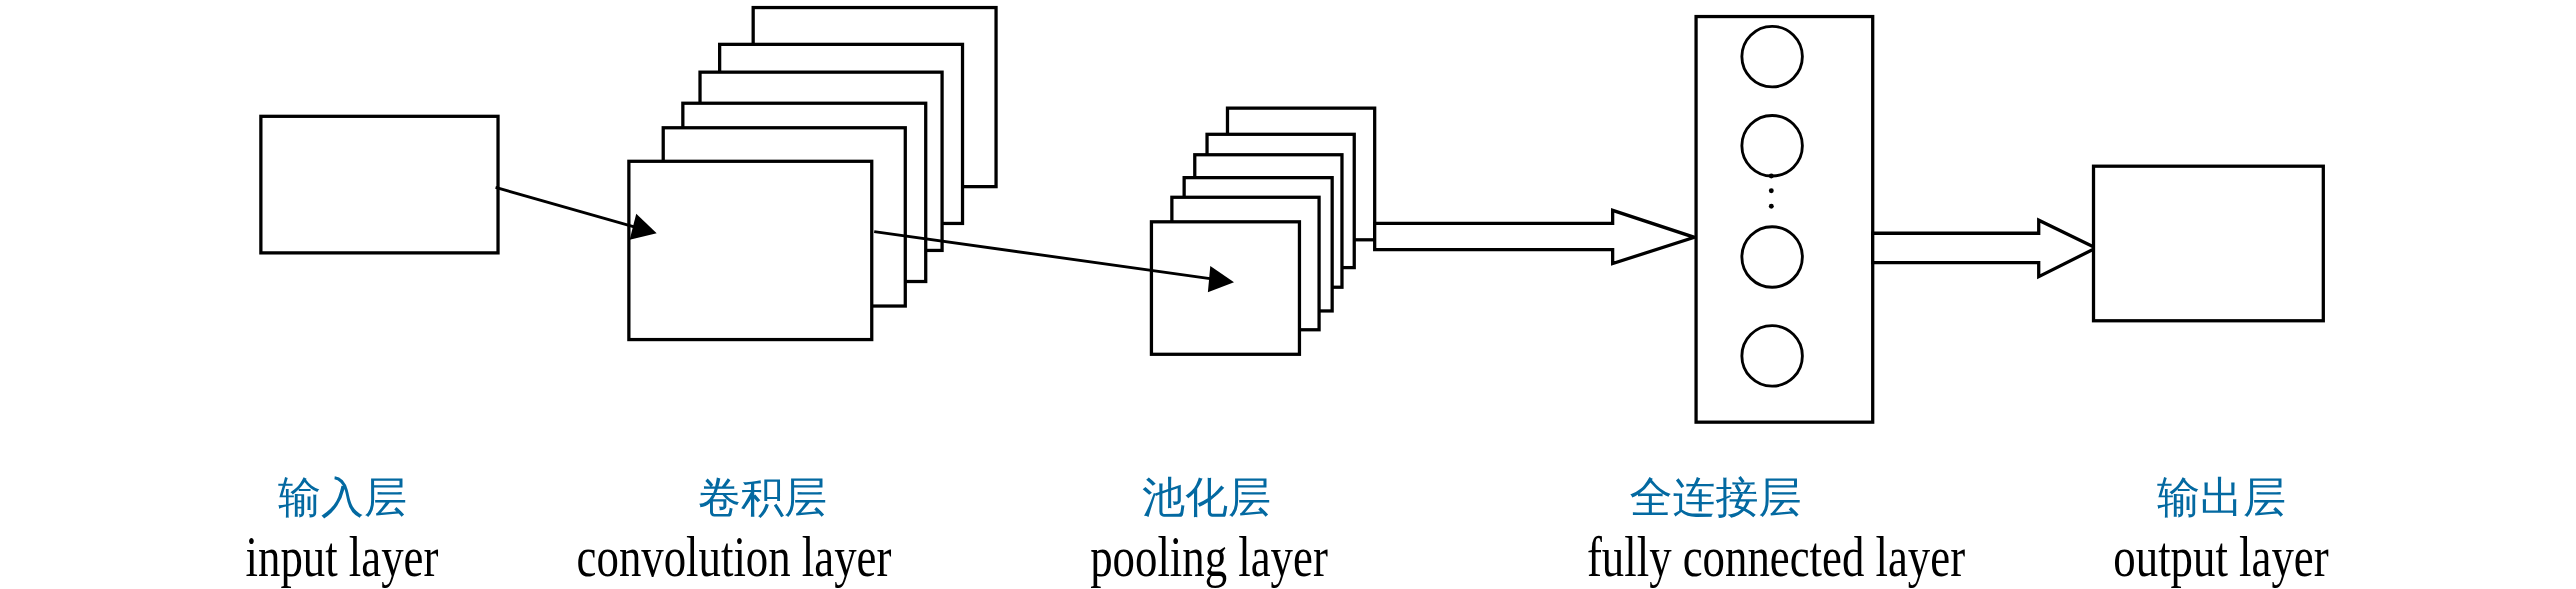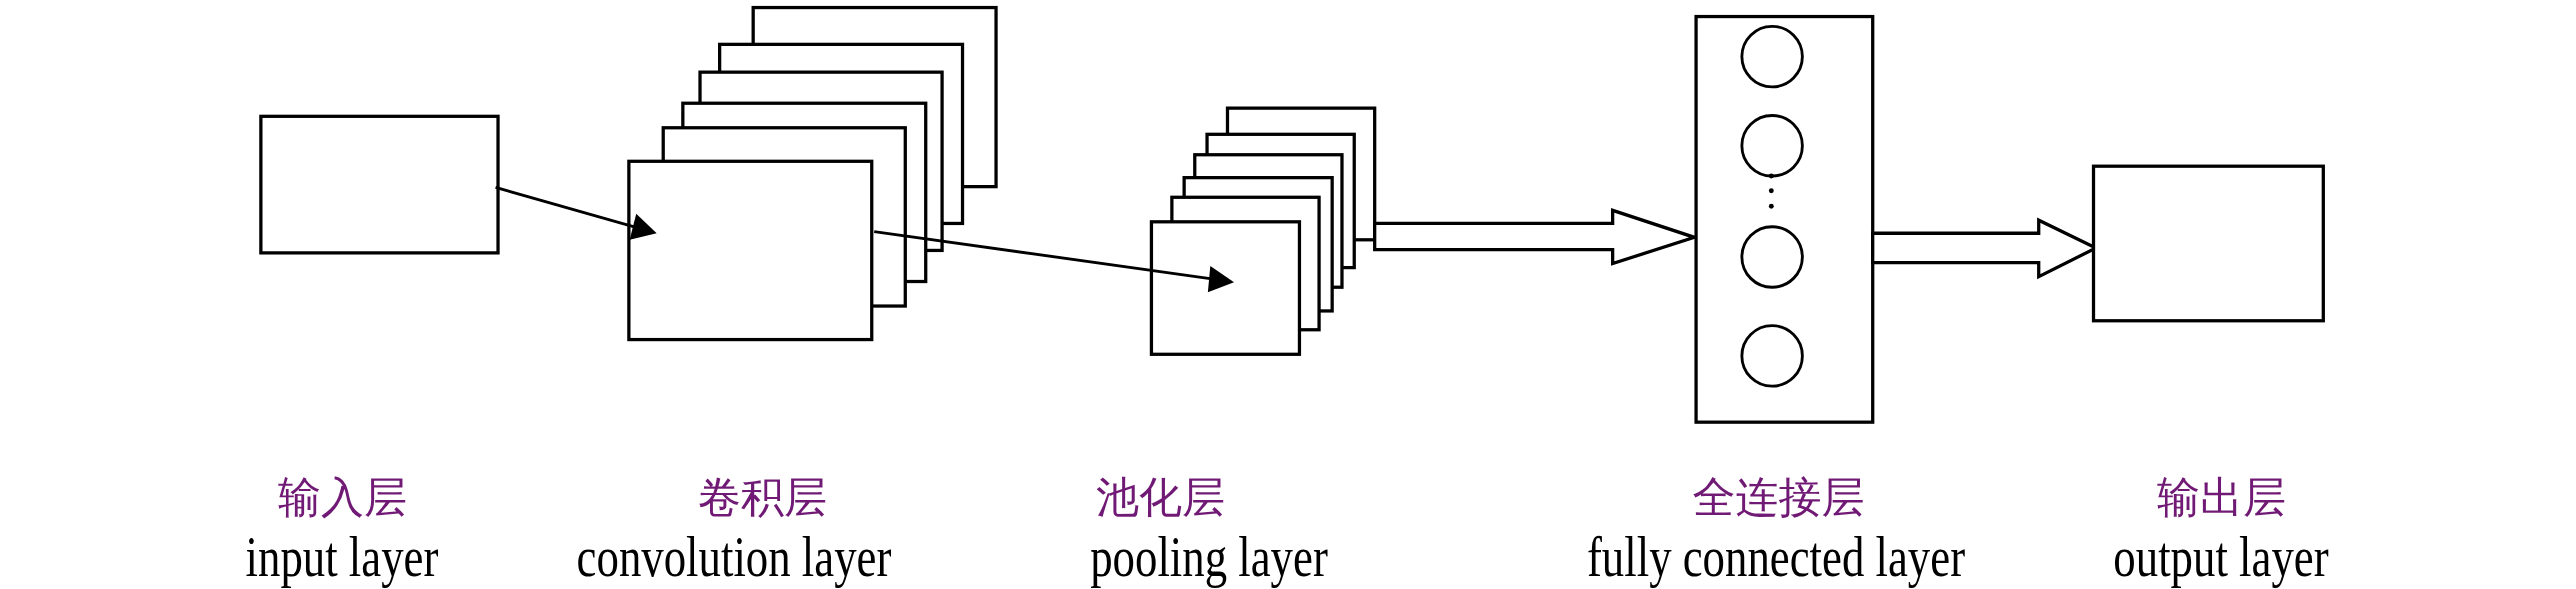--- a/index.html
+++ b/index.html
@@ -7,21 +7,21 @@
   #diagram { position: absolute; left: 0; top: 0; width: 2576px; height: 590px; }
   .box { fill: #ffffff; stroke: #000000; stroke-width: 4; }
   .node { fill: #ffffff; stroke: #000000; stroke-width: 3.5; }
   .dot { fill: #000000; }
   .line { stroke: #000000; stroke-width: 3.5; fill: none; }
   .head { fill: #000000; stroke: none; }
   .block-arrow { fill: #ffffff; stroke: #000000; stroke-width: 4; stroke-linejoin: miter; }
   .label-cn {
     position: absolute; top: 473px; width: 409px; margin-left: -204px;
     text-align: center; font-family: "DejaVu Serif", serif; font-size: 43px;
-    line-height: 49px; color: #701a75; white-space: nowrap;
+    line-height: 49px; color: #0369a1; white-space: nowrap;
   }
   .label-en {
     position: absolute; top: 526px; width: 572px; margin-left: -286px;
     text-align: center; font-family: "Liberation Serif", serif; font-size: 56px;
     line-height: 62px; color: #000000; white-space: nowrap;
     transform: scaleX(0.8); transform-origin: center top;
   }
 </style>
 </head>
 <body>
@@ -79,21 +79,21 @@
     <rect class="box" x="2560" y="203" width="281" height="189"></rect>
   </g>
 </svg>
 
 <div class="label-cn" style="left:342px">输入层</div>
 <div class="label-en" style="left:342px">input layer</div>
 
 <div class="label-cn" style="left:762px">卷积层</div>
 <div class="label-en" style="left:734px">convolution layer</div>
 
-<div class="label-cn" style="left:1160px">池化层</div>
+<div class="label-cn" style="left:1206px">池化层</div>
 <div class="label-en" style="left:1209px">pooling layer</div>
 
-<div class="label-cn" style="left:1778px">全连接层</div>
+<div class="label-cn" style="left:1715px">全连接层</div>
 <div class="label-en" style="left:1776px">fully connected layer</div>
 
 <div class="label-cn" style="left:2221px">输出层</div>
 <div class="label-en" style="left:2221px">output layer</div>
 
 
 </body></html>

